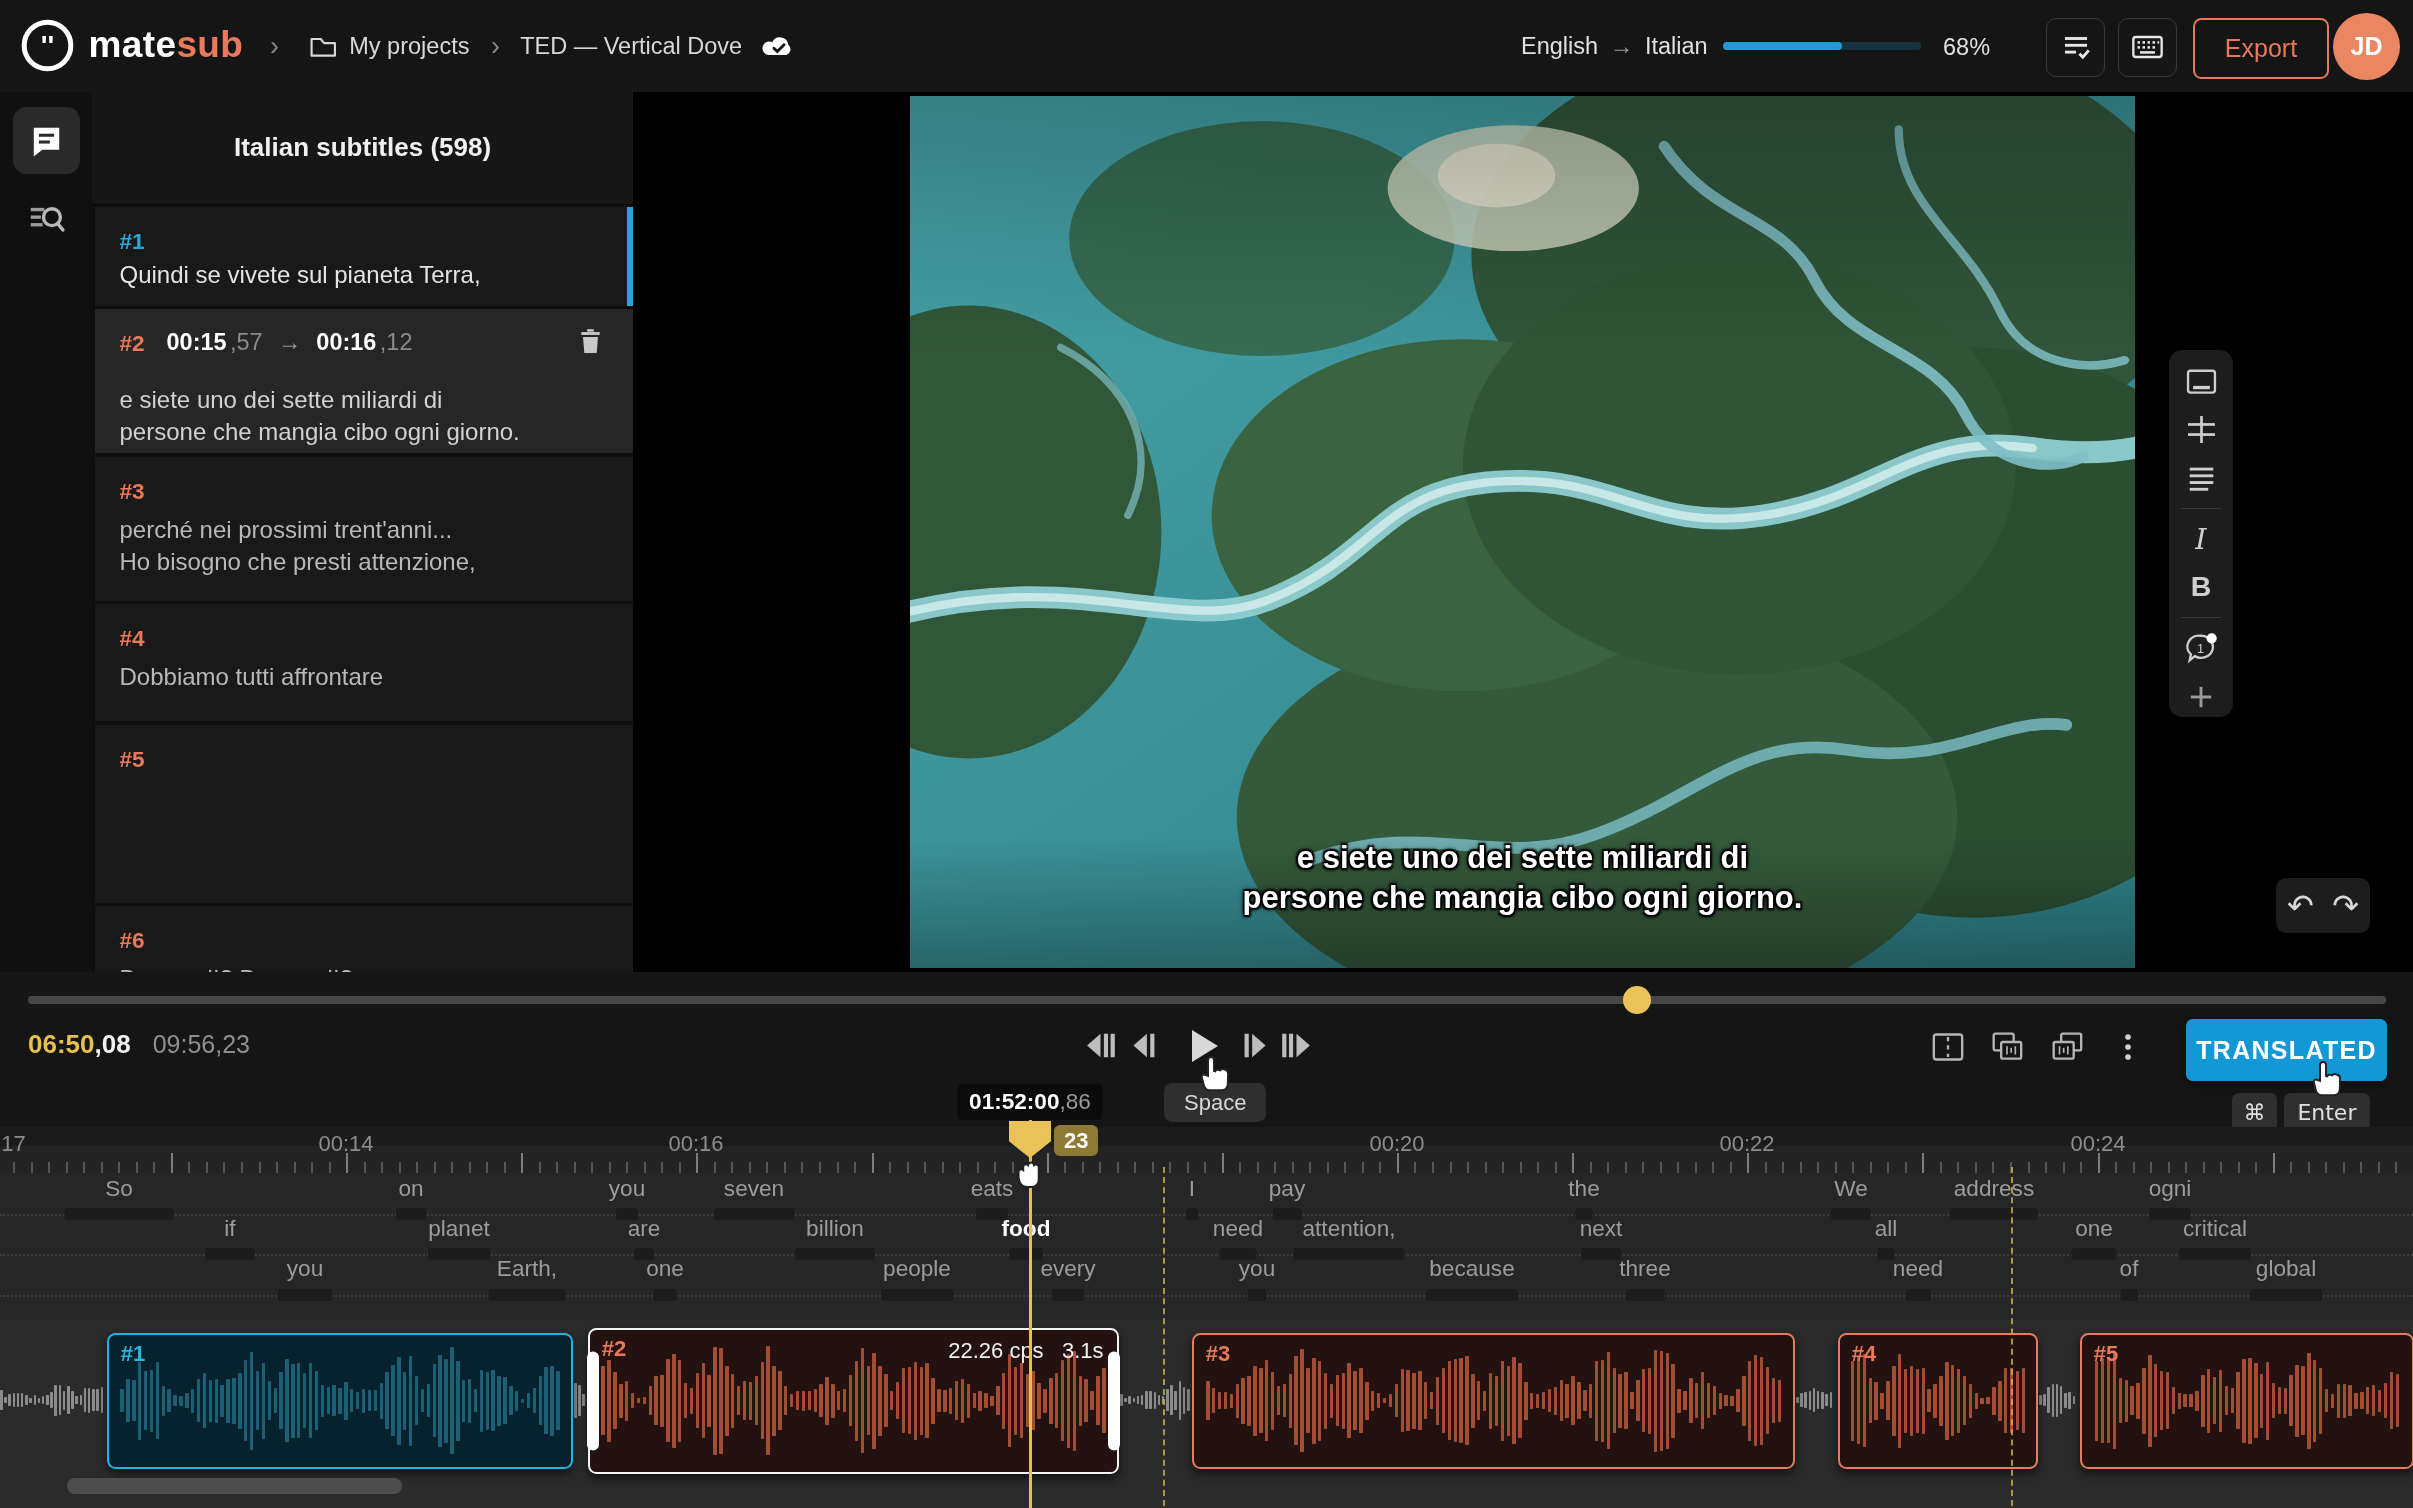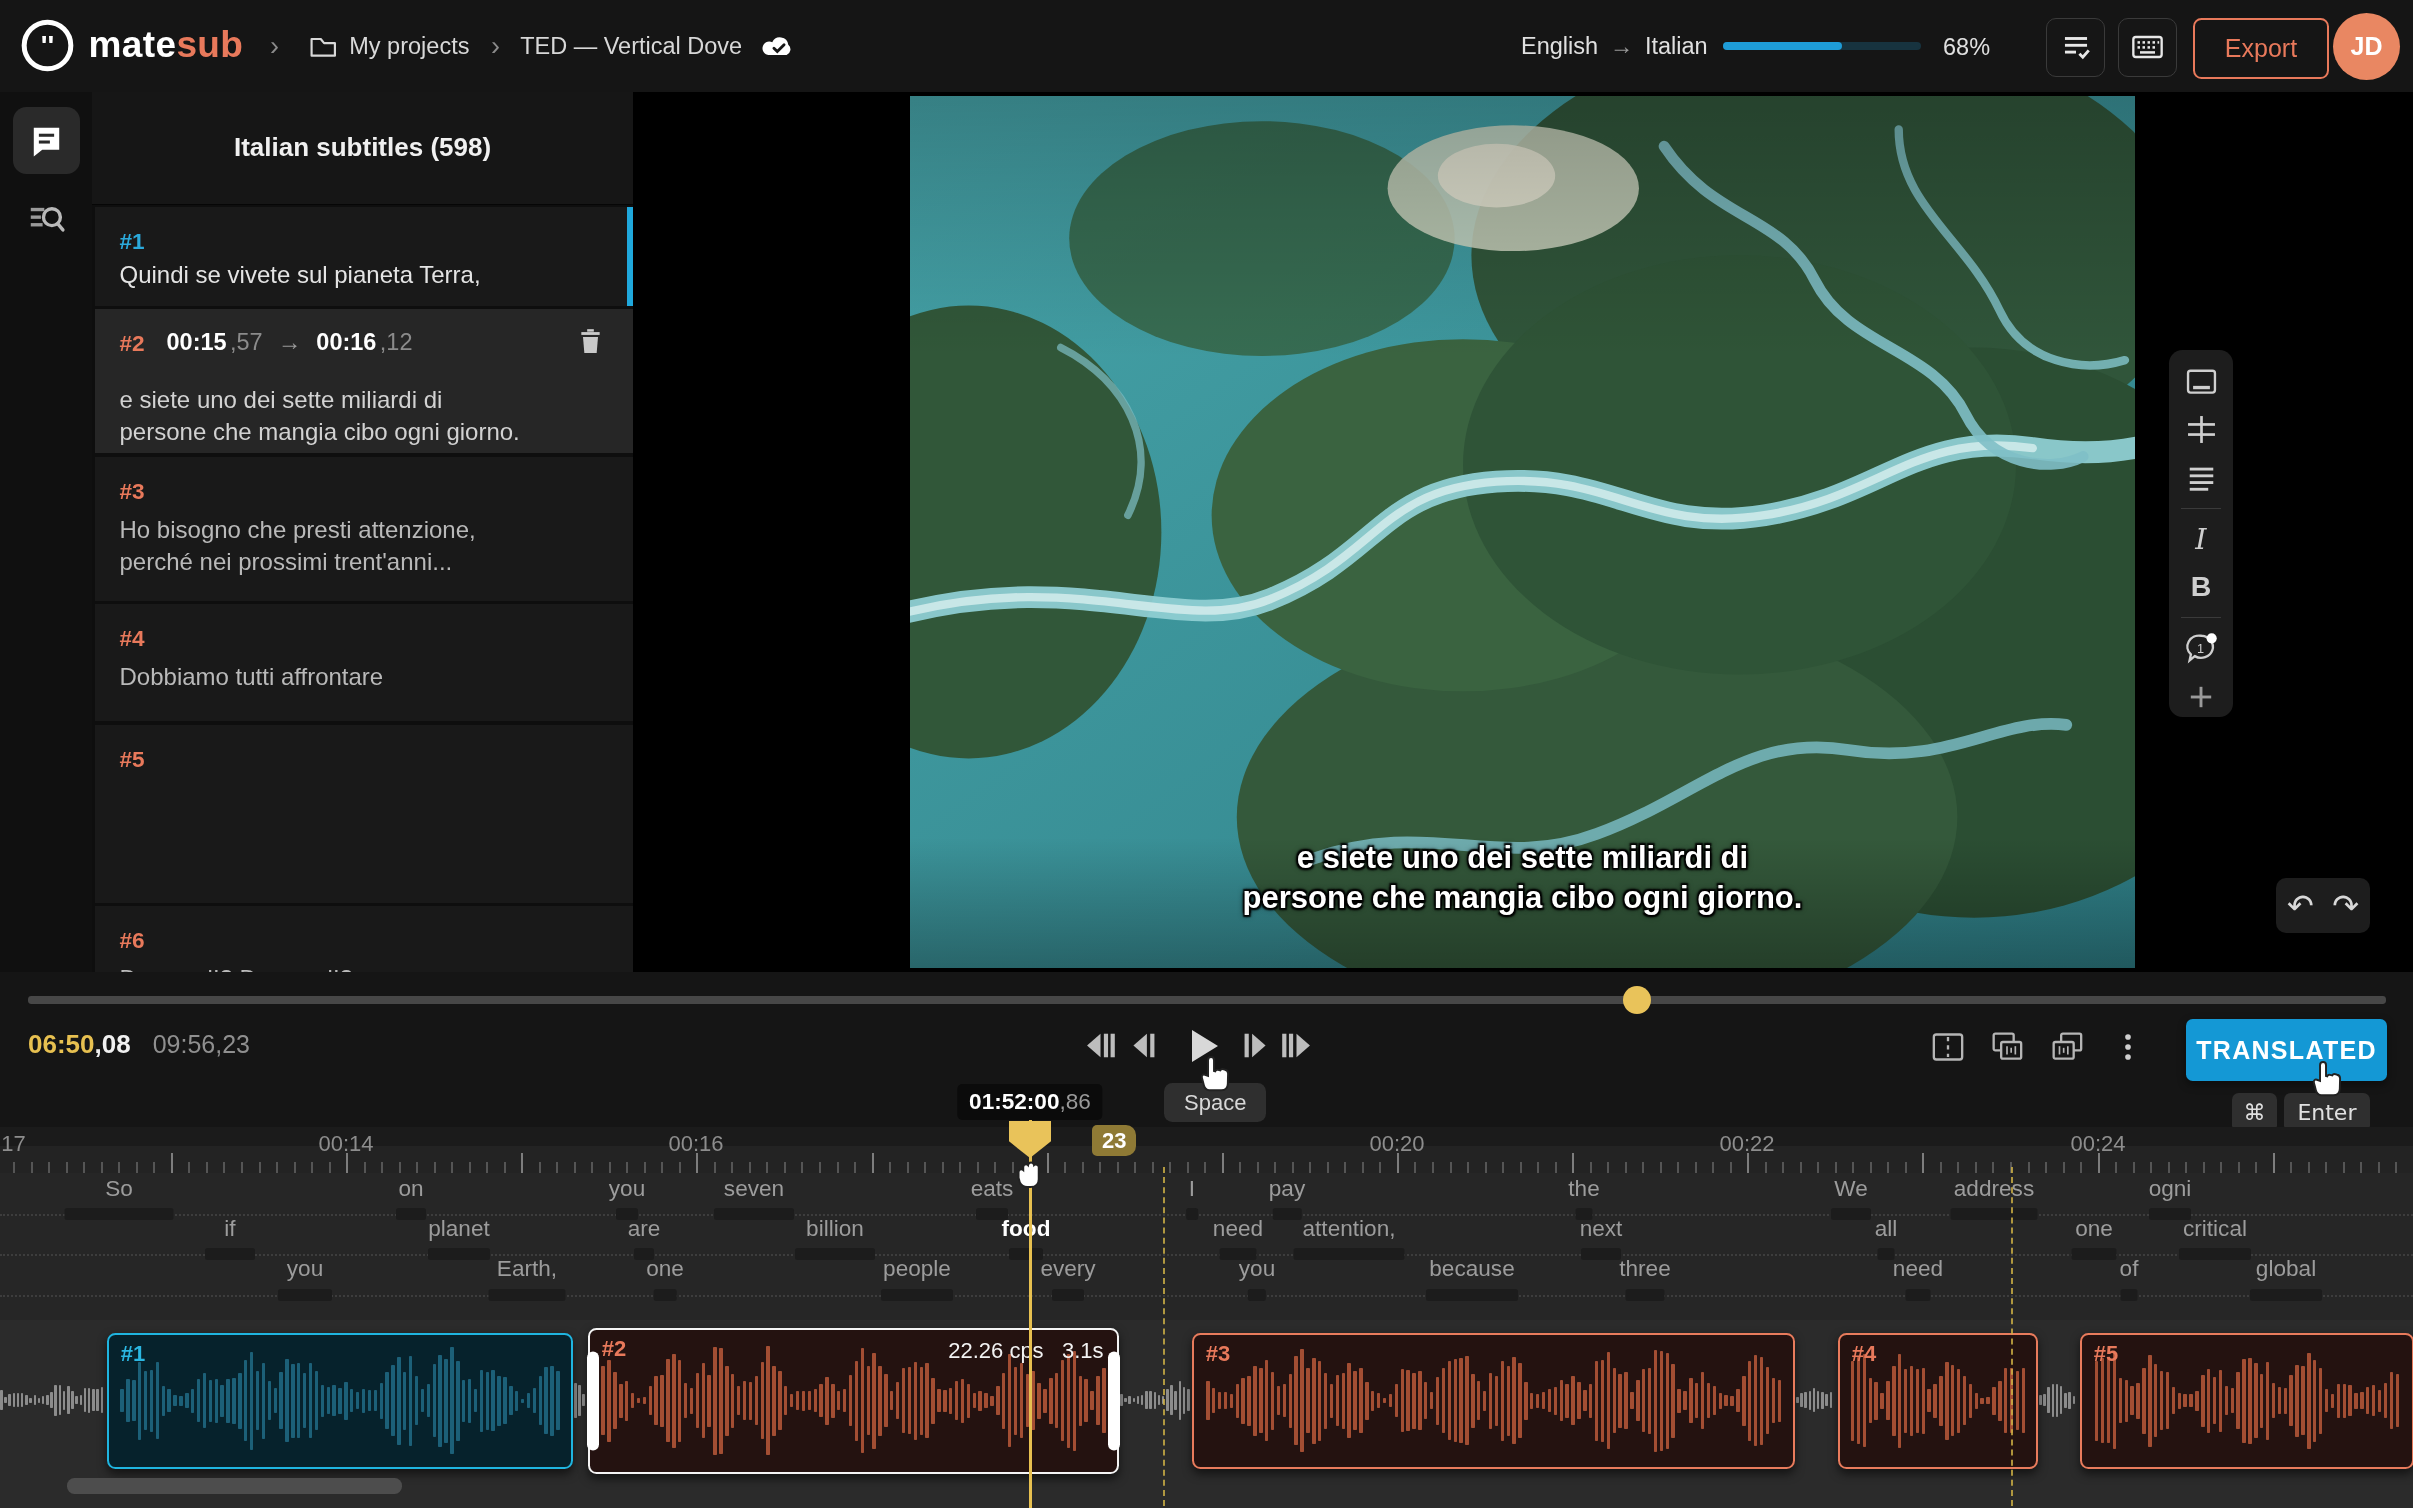--- a/index.html
+++ b/index.html
@@ -220,22 +220,22 @@
             </svg>
           </span>
           <div class="lines" style="top: 75px;">
             <div>e siete uno dei sette miliardi di</div>
             <div>persone che mangia cibo ogni giorno.</div>
           </div>
         </div>
         <div class="cue" style="top: 365px; height: 144px;">
           <span class="cue-id">#3</span>
           <div class="lines" style="top: 57px;">
+            <div>perché nei prossimi trent'anni...</div>
             <div>Ho bisogno che presti attenzione,</div>
-            <div>perché nei prossimi trent'anni...</div>
           </div>
         </div>
         <div class="cue" style="top: 512px; height: 117px;">
           <span class="cue-id">#4</span>
           <div class="lines" style="top: 57px;">
             <div>Dobbiamo tutti affrontare</div>
           </div>
         </div>
         <div class="cue" style="top: 633px; height: 178px;">
           <span class="cue-id">#5</span>
@@ -1076,21 +1076,21 @@
           <i style="height: 53px;"></i>
         </div>
         <span class="bid">#5</span>
       </div>
     </section>
   <div id="hscroll"></div>
 
   <div id="ph-line" style="left: 1029px;"></div>
   <div id="ph-badge" style="left: 1030px;"><span>01:52:00</span><span class="fr">,86</span></div>
   <div id="ph-flag" style="left: 1009px;"></div>
-  <div id="ph-frame" style="left: 1092px;">23</div>
+  <div id="ph-frame" style="left: 1054px; border-radius: 6px;">23</div>
 
   <svg class="abs hand" style="left:1198px;top:1054px;" width="34" height="39" viewBox="0 0 24 28">
     <path d="M8 26 C5.5 26 4.5 24.5 4 22.5 L2.6 17 C2.2 15.4 3.4 14.4 4.8 14.9 L7 15.7 L7 4.5 C7 3.1 8 2.2 9.2 2.2 C10.4 2.2 11.3 3.1 11.3 4.5 L11.3 12.2 L12.2 12.4 C12.5 11.6 13.3 11.2 14.2 11.4 L15.8 11.8 C16.2 11 17 10.7 17.9 10.9 L19.3 11.3 C20.6 11.6 21.4 12.6 21.4 14 L21.2 21.5 C21.1 24.3 19.3 26 16.5 26 Z" fill="#fff" stroke="#222" stroke-width="1.4"></path>
   </svg>
   <svg class="abs hand" style="left:2310px;top:1059px;" width="34" height="39" viewBox="0 0 24 28">
     <path d="M8 26 C5.5 26 4.5 24.5 4 22.5 L2.6 17 C2.2 15.4 3.4 14.4 4.8 14.9 L7 15.7 L7 4.5 C7 3.1 8 2.2 9.2 2.2 C10.4 2.2 11.3 3.1 11.3 4.5 L11.3 12.2 L12.2 12.4 C12.5 11.6 13.3 11.2 14.2 11.4 L15.8 11.8 C16.2 11 17 10.7 17.9 10.9 L19.3 11.3 C20.6 11.6 21.4 12.6 21.4 14 L21.2 21.5 C21.1 24.3 19.3 26 16.5 26 Z" fill="#fff" stroke="#222" stroke-width="1.4"></path>
   </svg>
   <svg class="abs hand" style="left:1011px;top:1155px;" width="35" height="37" viewBox="0 0 24 26">
     <path d="M5 16 L5 12 C5 10.8 5.9 10 7 10 C7.5 10 8 10.2 8.3 10.5 L8.3 8.5 C8.3 7.3 9.2 6.5 10.3 6.5 C10.9 6.5 11.4 6.7 11.7 7.1 C11.9 6 12.7 5.3 13.8 5.3 C14.9 5.3 15.7 6 15.9 7.1 C16.2 6.8 16.7 6.6 17.2 6.6 C18.3 6.6 19.2 7.4 19.2 8.6 L19.2 17 C19.2 20.3 17 22.5 13.6 22.5 L11 22.5 C8.7 22.5 7 21.3 5.9 19.3 Z" fill="#fff" stroke="#222" stroke-width="1.4"></path>
   </svg>

